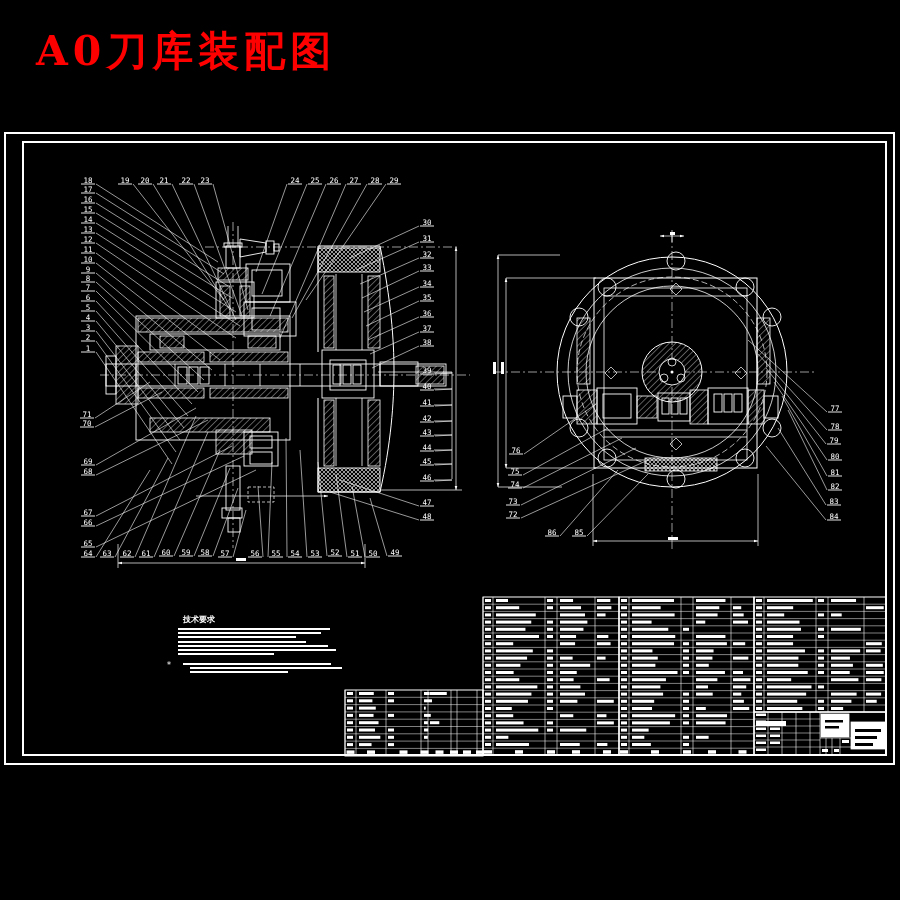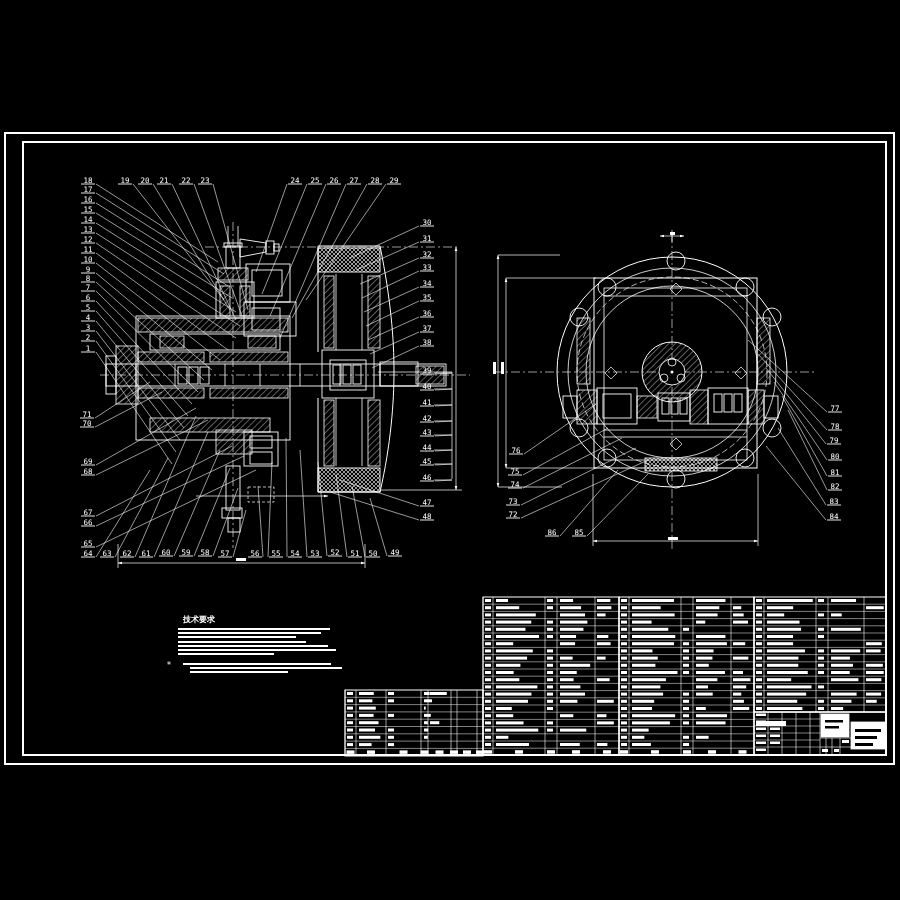--- a/index.html
+++ b/index.html
@@ -9,20 +9,21 @@
          font-weight:bold;font-size:41px;letter-spacing:5px;color:#f00;white-space:nowrap;}
   svg{position:absolute;left:0;top:0;}
   text.callout{font-family:"DejaVu Sans Mono","Liberation Mono",monospace;font-size:7.5px;fill:#fff;}
   text.notes-title{font-family:"DejaVu Sans","Liberation Sans",sans-serif;font-size:8px;font-weight:bold;fill:#fff;}
   text.star{font-size:8px;fill:#fff;}
 </style>
 </head>
 <body>
 
 <div class="stage">
+  <div class="drawing-title" style="color: rgb(255, 0, 0);">A0刀库装配图</div>
 
   <svg id="drawing" width="900" height="900" viewBox="0 0 900 900">
     <defs>
       <pattern id="hh" width="4.5" height="4.5" patternUnits="userSpaceOnUse" patternTransform="rotate(45)">
         <line x1="0" y1="0" x2="0" y2="4.5" stroke="#fff" stroke-width="0.7"></line>
       </pattern>
       <pattern id="xh" width="4" height="4" patternUnits="userSpaceOnUse">
         <path d="M0,0 L4,4 M4,0 L0,4" stroke="#fff" stroke-width="0.6" fill="none"></path>
       </pattern>
     </defs>

